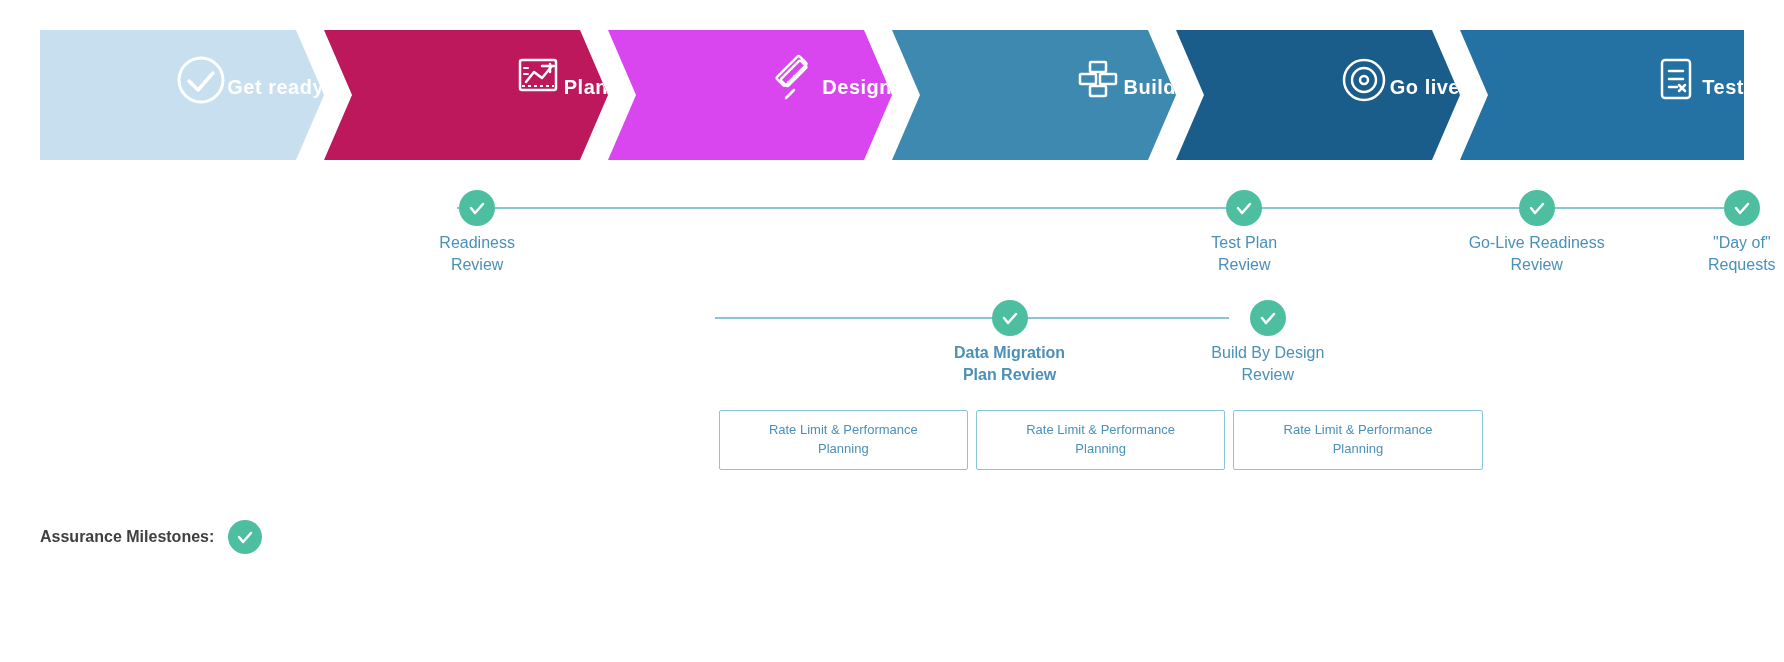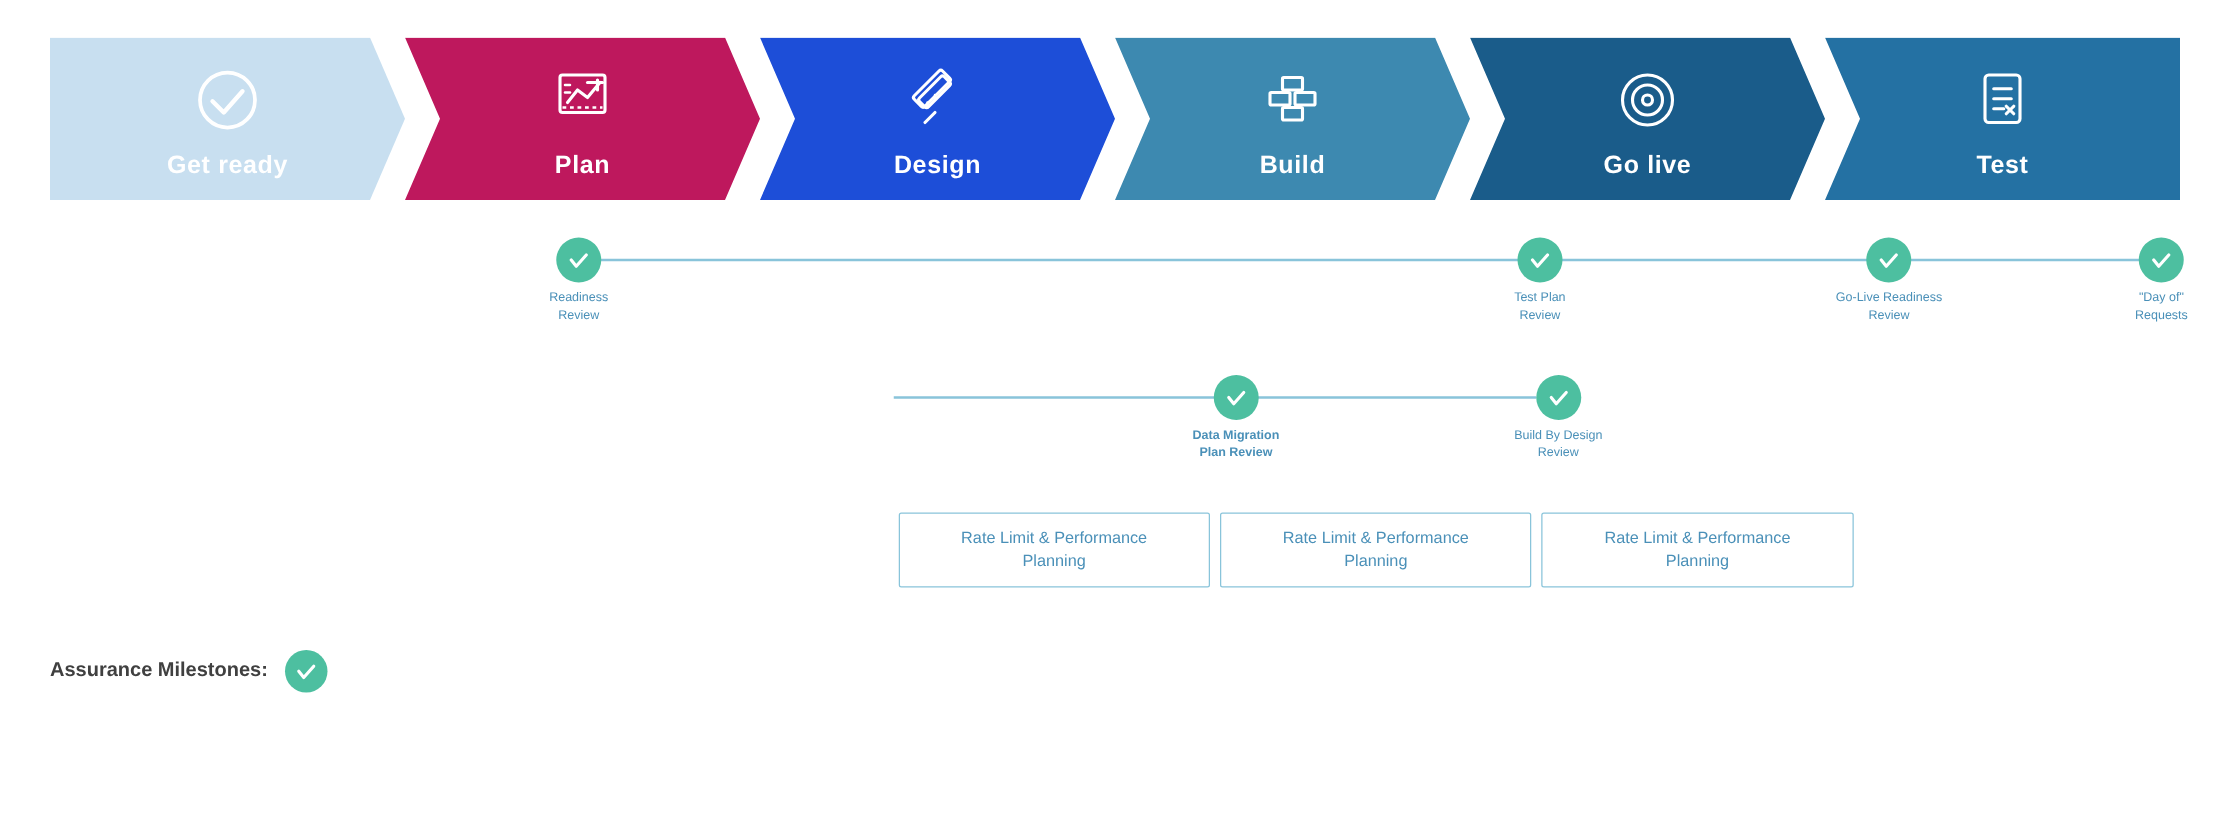--- a/index.html
+++ b/index.html
@@ -20,21 +20,20 @@
     .phase-banner {
       display: flex;
       width: 100%;
       height: 130px;
       margin-bottom: 30px;
     }
 
     .phase-item {
       position: relative;
       display: flex;
-      flex-direction: column;
       align-items: center;
       justify-content: flex-end;
       padding-bottom: 16px;
       flex: 1;
       clip-path: polygon(0 0, calc(100% - 28px) 0, 100% 50%, calc(100% - 28px) 100%, 0 100%, 28px 50%);
       color: white;
       font-weight: bold;
       font-size: 20px;
     }
     .phase-item:first-child {
@@ -52,41 +51,41 @@
 
     .phase-label {
       font-size: 20px;
       font-weight: 700;
       letter-spacing: 0.5px;
     }
 
     
     .phase-get-ready { background: #c8dff0; }
     .phase-plan      { background: #be185d; }
-    .phase-design    { background: #1d4ed8; }
+    .phase-design    { background: #d946ef; }
     .phase-build     { background: #3d89b0; }
     .phase-test      { background: #2471a3; }
     .phase-golive    { background: #1a5c8a; }
 
     .check-circle {
       width: 36px;
       height: 36px;
       border-radius: 50%;
       background: #4dbfa0;
       display: flex;
       align-items: center;
       justify-content: center;
       color: white;
       font-size: 18px;
       font-weight: bold;
       flex-shrink: 0;
     }
 
     .milestone-label {
-      font-size: 10px;
+      font-size: 16px;
       color: #4a90b8;
       text-align: center;
       margin-top: 6px;
       line-height: 1.4;
       max-width: 150px;
     }
 
     
     .legend-row {
       display: flex;

